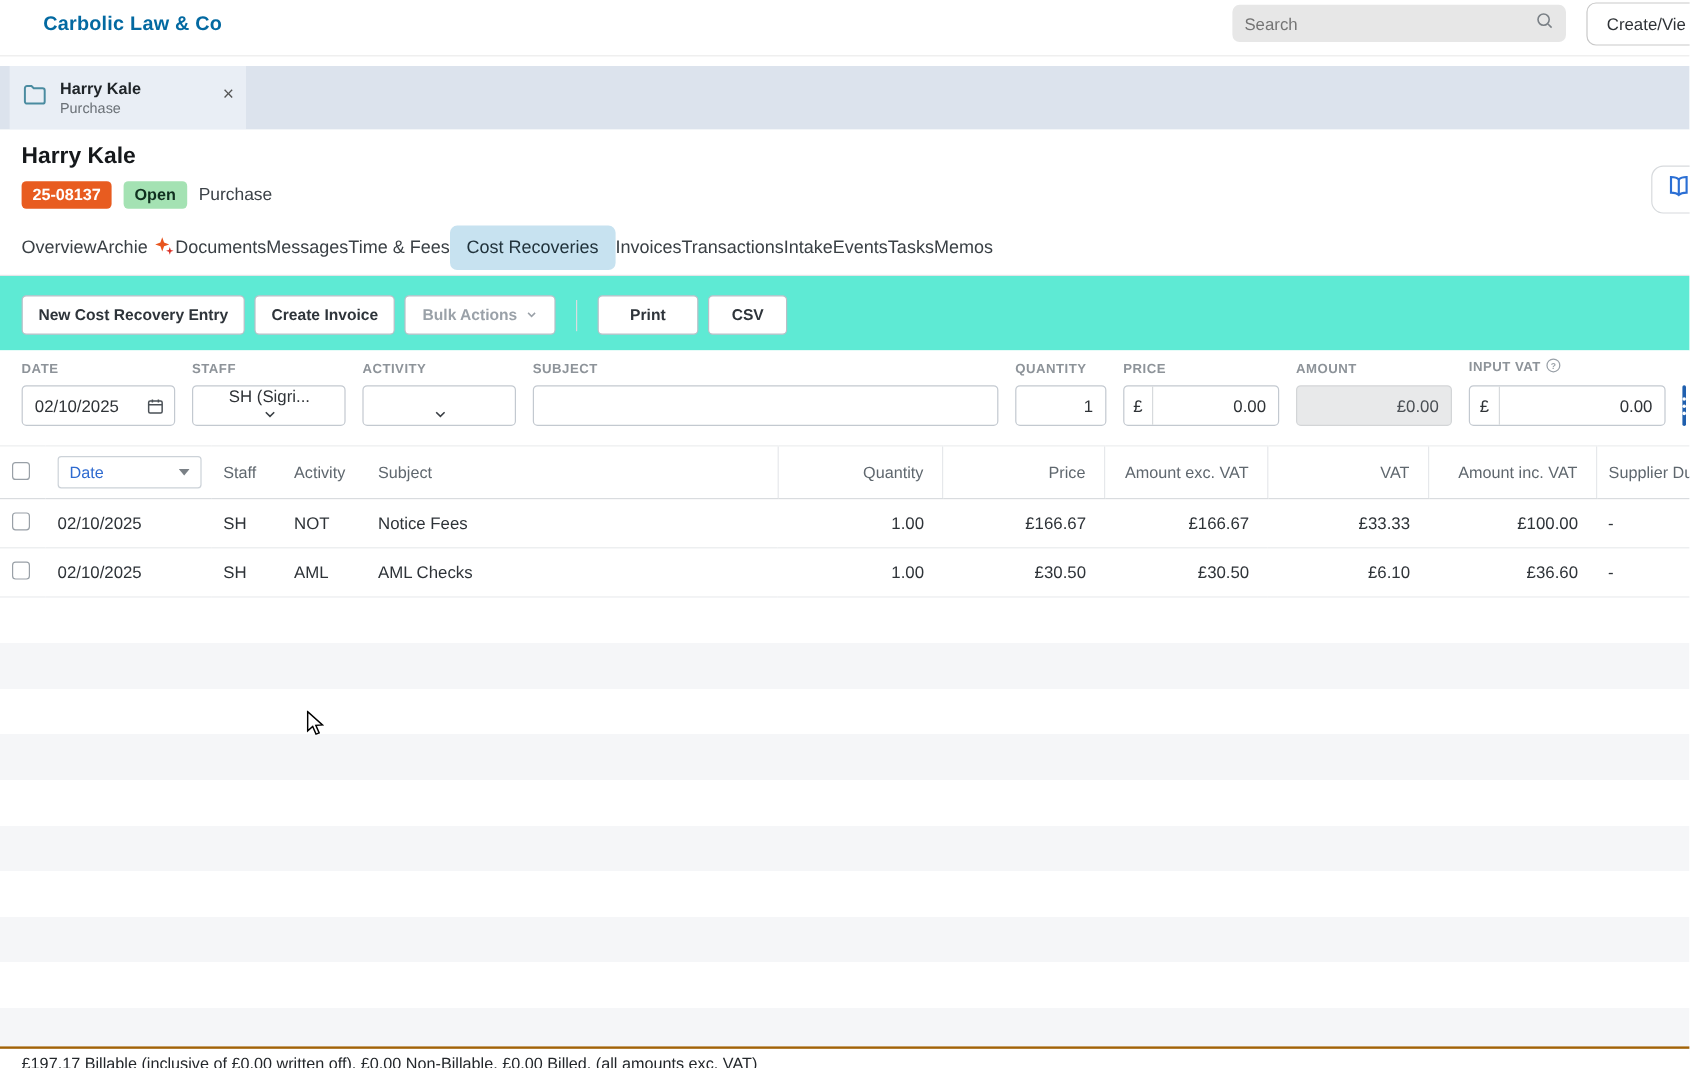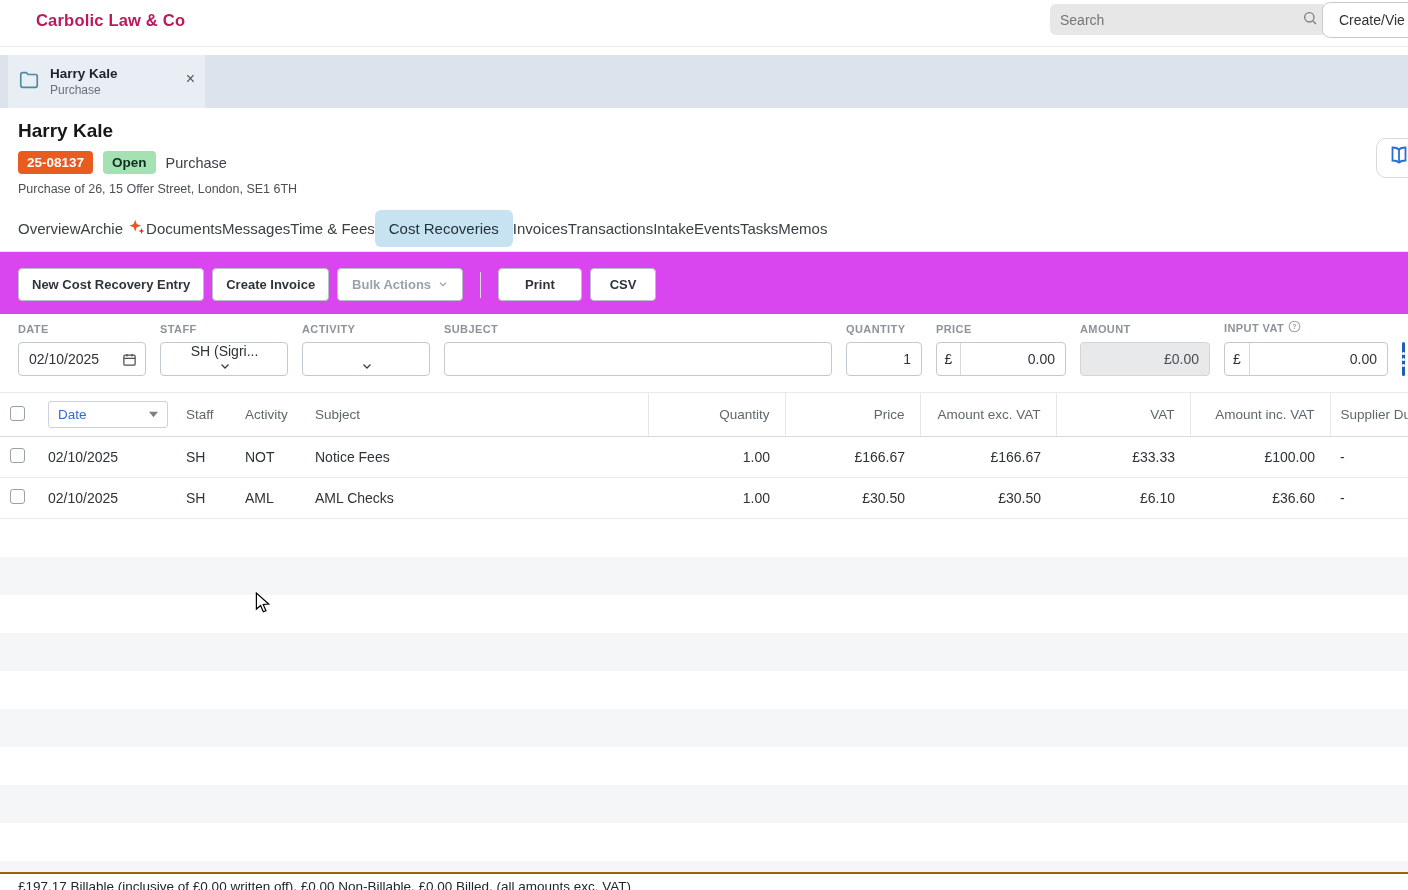--- a/index.html
+++ b/index.html
@@ -2,22 +2,22 @@
 <html><head>
 <meta charset="utf-8">
 <style>
   * { box-sizing: border-box; margin: 0; padding: 0; }
   html,body { width:1408px; height:890px; overflow:hidden; background:#fff;
     font-family:"Liberation Sans", sans-serif; color:#2e3338; }
   .page { position:relative; width:1408px; height:890px; overflow:hidden; }
 
   
   .topbar { position:relative; height:47px; background:#fff; border-bottom:1px solid #ececec; }
-  .brand { position:absolute; left:36px; top:11px; font-size:16.5px; font-weight:700; color:#be185d; letter-spacing:.2px; }
-  .search { position:absolute; left:1050px; top:4px; width:278px; height:31px; background:#e7e7e7;
+  .brand { position:absolute; left:36px; top:11px; font-size:16.5px; font-weight:700; color:#0369a1; letter-spacing:.2px; }
+  .search { position:absolute; left:1027px; top:4px; width:278px; height:31px; background:#e7e7e7;
     border-radius:6px; display:flex; align-items:center; padding:0 10px; }
   .search input { flex:1; border:none; background:transparent; outline:none; font-size:14px; color:#555;
     font-family:"Liberation Sans", sans-serif; }
   .search input::placeholder { color:#757575; }
   .create-btn { position:absolute; left:1322px; top:2px; height:36px; width:160px; background:#fff;
     border:1px solid #c9c9c9; border-radius:8px; font-size:14px; color:#2f3337; text-align:left;
     padding:0 0 0 16px; white-space:nowrap; font-family:"Liberation Sans", sans-serif; }
 
   
   .tabstrip { margin-top:8px; height:53px; background:#dce3ed; display:flex; align-items:stretch; }
@@ -38,21 +38,21 @@
   .book-btn { position:absolute; right:-14px; top:30px; width:46px; height:40px; background:#fff;
     border:1px solid #d7dadd; border-radius:10px; display:flex; align-items:center; justify-content:center; }
 
   
   .nav { display:flex; align-items:center; padding:0 18px; height:46px;
     border-bottom:1px solid #e3e5e8; font-size:15px; color:#3a4045; background:#fff; }
   .nav-item { cursor:pointer; display:flex; align-items:center; gap:5px; padding:9px 0; white-space:nowrap; }
   .nav-item.active { background:#c7e2f0; border-radius:6px; padding:10px 14px; color:#21333c; }
 
   
-  .toolbar { display:flex; align-items:center; gap:8px; padding:16px 18px 13px; background:#d946ef; }
+  .toolbar { display:flex; align-items:center; gap:8px; padding:16px 18px 13px; background:#5eead4; }
   .btn { background:#fff; border:1px solid #b9bfc7; border-radius:4px; padding:8px 13px; font-size:13px;
     font-weight:700; color:#2e343a; cursor:pointer; font-family:"Liberation Sans", sans-serif; white-space:nowrap; }
   .btn.bulk { color:#9aa1a8; display:flex; align-items:center; gap:7px; padding:8px 14px; }
   .btn.print { padding:8px 26px; }
   .btn.csv { padding:8px 19px; }
   .tb-divider { width:1px; height:26px; background:#d9dcdf; margin:0 9px; }
 
   
   .entryform { display:flex; gap:14px; padding:6px 18px 16px; background:#fff; align-items:flex-end; }
   .field { display:flex; flex-direction:column; gap:7px; }
@@ -131,21 +131,20 @@
     </div>
   </div>
 
   <section class="matterhead">
     <div class="mname">Harry Kale</div>
     <div class="badges">
       <span class="badge-number">25-08137</span>
       <span class="badge-open">Open</span>
       <span class="mtype">Purchase</span>
     </div>
-    <div class="mdesc">Purchase of 26, 15 Offer Street, London, SE1 6TH</div>
     <div class="book-btn">
       <span>
         <svg width="24" height="24" viewBox="0 0 24 24" fill="none" stroke="#2b6fd4" stroke-width="1.8">
           <path d="M12 5.5C10.5 4 8 3.5 5.5 3.5v13c2.5 0 5 .5 6.5 2 1.5-1.5 4-2 6.5-2v-13C16 3.5 13.5 4 12 5.5z"></path>
           <path d="M12 5.5v13"></path>
           </svg>
       </span>
     </div>
   </section>
 

